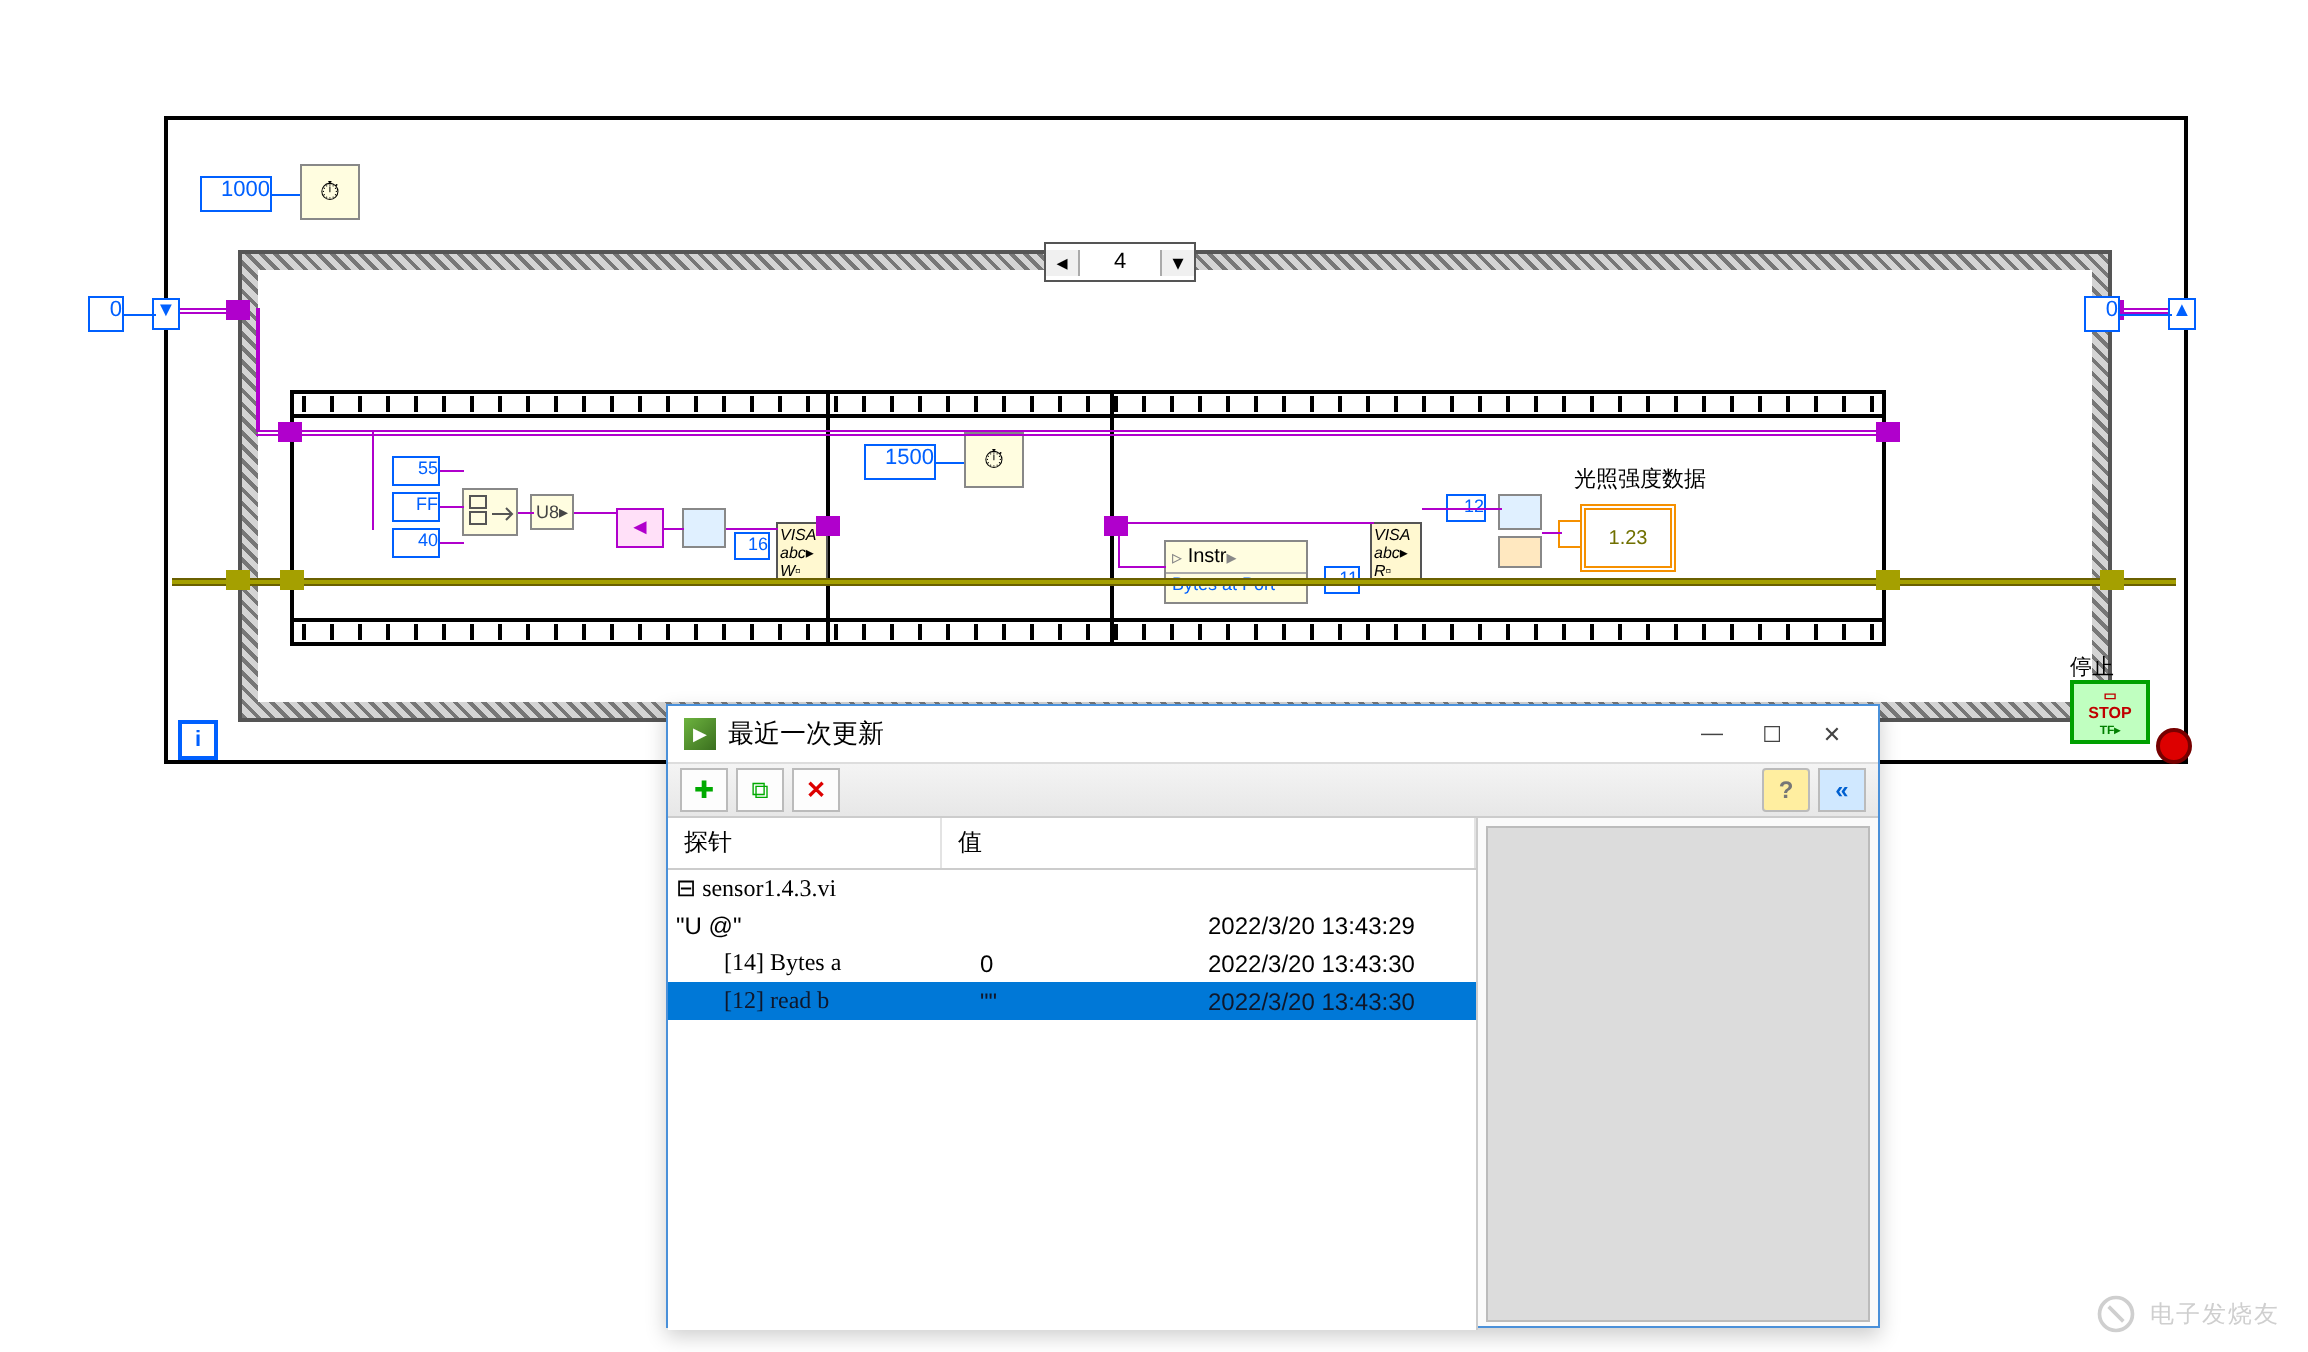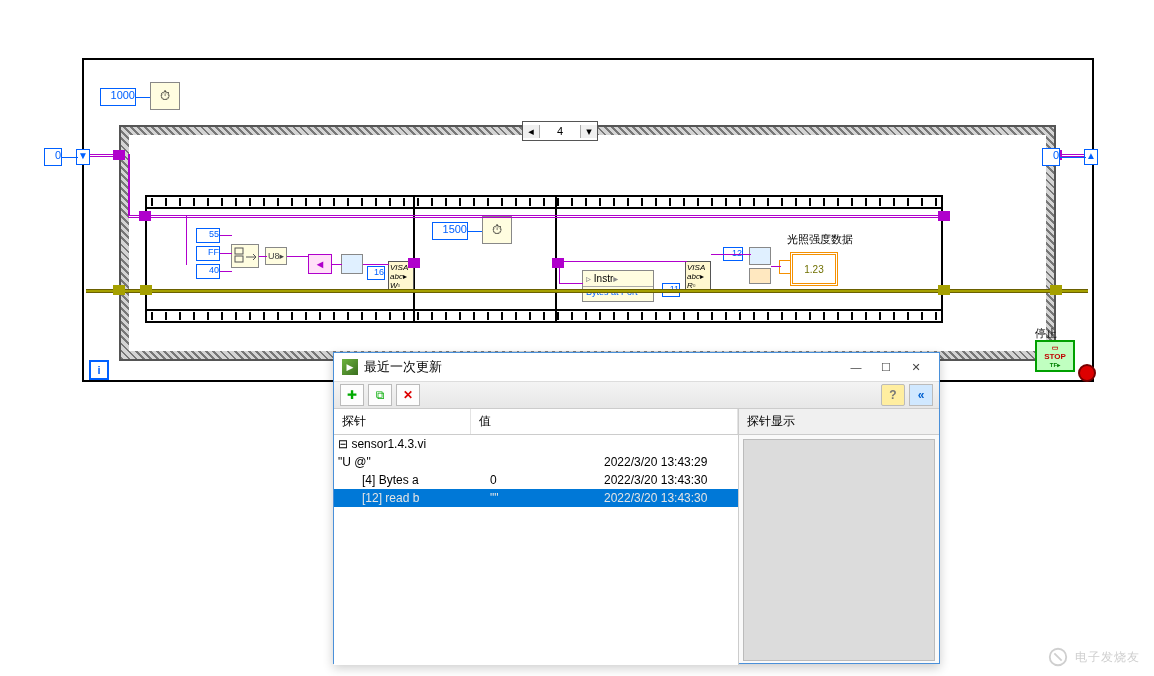--- a/index.html
+++ b/index.html
@@ -37,25 +37,25 @@
   .tb-btn.help { background:#ffeea0; color:#777; font-weight:bold; border-radius:2px; }
   .tb-btn.collapse { background:#d0e8ff; color:#0060d0; font-weight:bold; }
   .split { display:flex; height:calc(100% - 54px); }
   .left-pane { flex:1; background:#fff; display:flex; flex-direction:column; border-right:1px solid #ccc; }
   .right-pane { width:200px; display:flex; flex-direction:column; }
   .grid-head { display:flex; font-size:12px; background:#fff; border-bottom:1px solid #ccc; }
   .grid-head > div { padding:4px 8px; border-right:1px solid #e3e3e3; }
   .col-probe { width:120px; } .col-val { flex:1; } .col-time { width:130px; }
   .grid-body { flex:1; overflow:auto; font-size:12px; background:#fff; }
   .grow { display:flex; align-items:center; }
-  .grow > .col-probe { width:120px; padding:2px 4px 2px 28px; white-space:nowrap; overflow:hidden; }
+  .grow > .col-probe { width:120px; padding:2px 4px 2px 28px; white-space:nowrap; overflow:hidden;font-family:Liberation Serif, serif; }
   .grow > .col-val { flex:1; padding:2px 4px; white-space:nowrap; overflow:hidden; }
   .grow > .col-time { width:130px; padding:2px 4px; }
   .grow.parent > .col-probe { padding-left:8px; }
-  .grow.sel { background:#0078d7; color:#e5e5e5; }
+  .grow.sel { background:#0078d7; color:#0f172a; }
   .rp-head { padding:4px 8px; font-size:12px; background:#f0f0f0; border-bottom:1px solid #ccc; }
   .rp-body { flex:1; background:#dcdcdc; margin:4px; border:1px solid #bbb; }
 
   .watermark { position:absolute; right:14px; bottom:8px; font-size:12px; color:#cfcfcf; display:flex; align-items:center; gap:6px; letter-spacing:1px; }
   .film-holes { position:absolute; left:0; right:0; height:14px; background:#fff; }
   .film-holes::before, .film-holes::after { content:""; position:absolute; left:0; right:0; height:2px; background:#000; }
   .film-holes::before { top:0; } .film-holes::after { bottom:0; }
   .film-holes > .holes { position:absolute; top:3px; bottom:3px; left:0; right:0;
     background: repeating-linear-gradient(90deg, transparent 0 6px, #000 6px 7px, transparent 7px 12px, #000 12px 13px, transparent 13px 18px);
     background: repeating-linear-gradient(90deg, transparent 0 6px, #000 6px 8px, #000 8px 8px, transparent 8px 14px);
@@ -230,33 +230,32 @@
           <div class="grow parent">
             <div class="col-probe" style="padding-left:4px;">⊟ <span>sensor1.4.3.vi</span></div>
             <div class="col-val"></div>
               <div class="col-time"></div>
           </div>
           <div class="grow">
             <div class="col-val">"U   @"</div>
             <div class="col-time">2022/3/20 13:43:29</div>
           </div>
           <div class="grow">
-            <div class="col-probe">[4] Bytes a</div>
+            <div class="col-probe">[14] Bytes a</div>
             <div class="col-val">0</div>
             <div class="col-time">2022/3/20 13:43:30</div>
           </div>
           <div class="grow sel">
             <div class="col-probe">[12] read b</div>
             <div class="col-val">""</div>
             <div class="col-time">2022/3/20 13:43:30</div>
           </div>
         </div>
       </div>
       <div class="right-pane">
-        <div class="rp-head">探针显示</div>
         <div class="rp-body"></div>
       </div>
     </div>
   </div>
 
   <div class="watermark">
     <svg width="22" height="22" viewBox="0 0 24 24">
         <circle cx="12" cy="12" r="9" fill="none" stroke="#cfcfcf" stroke-width="2"></circle>
         <path d="M8 8 L16 16" stroke="#cfcfcf" stroke-width="2"></path>
       </svg>

